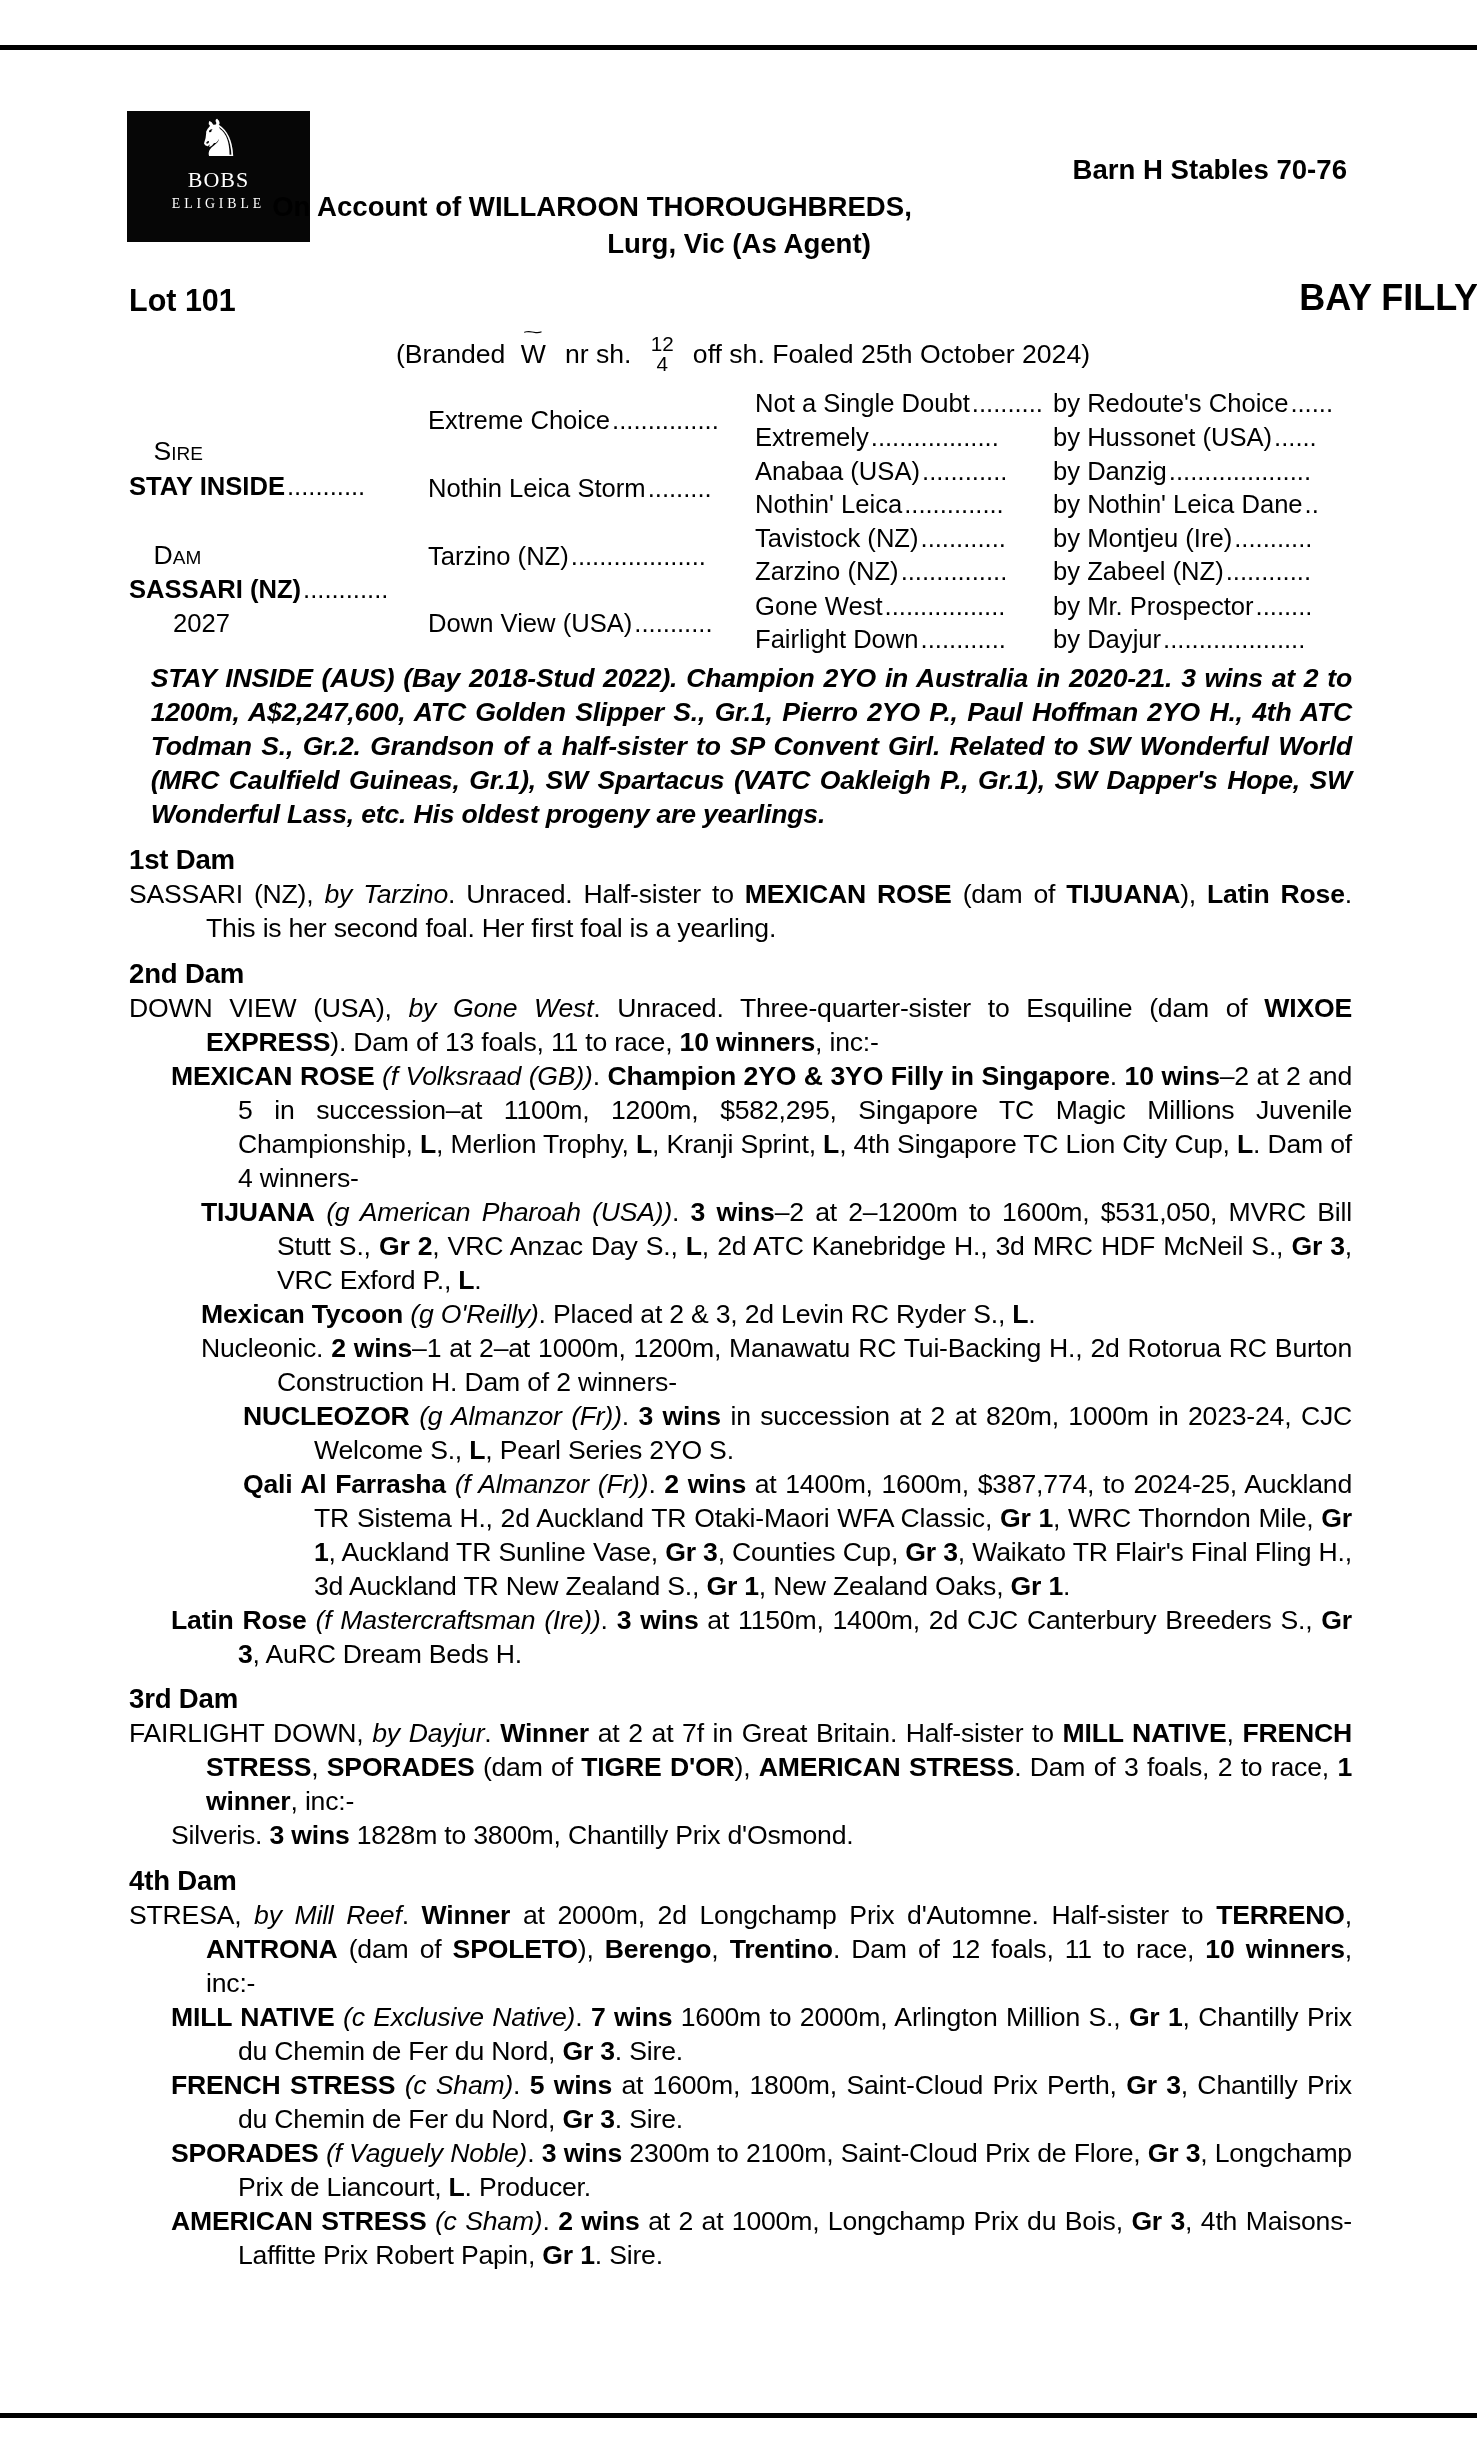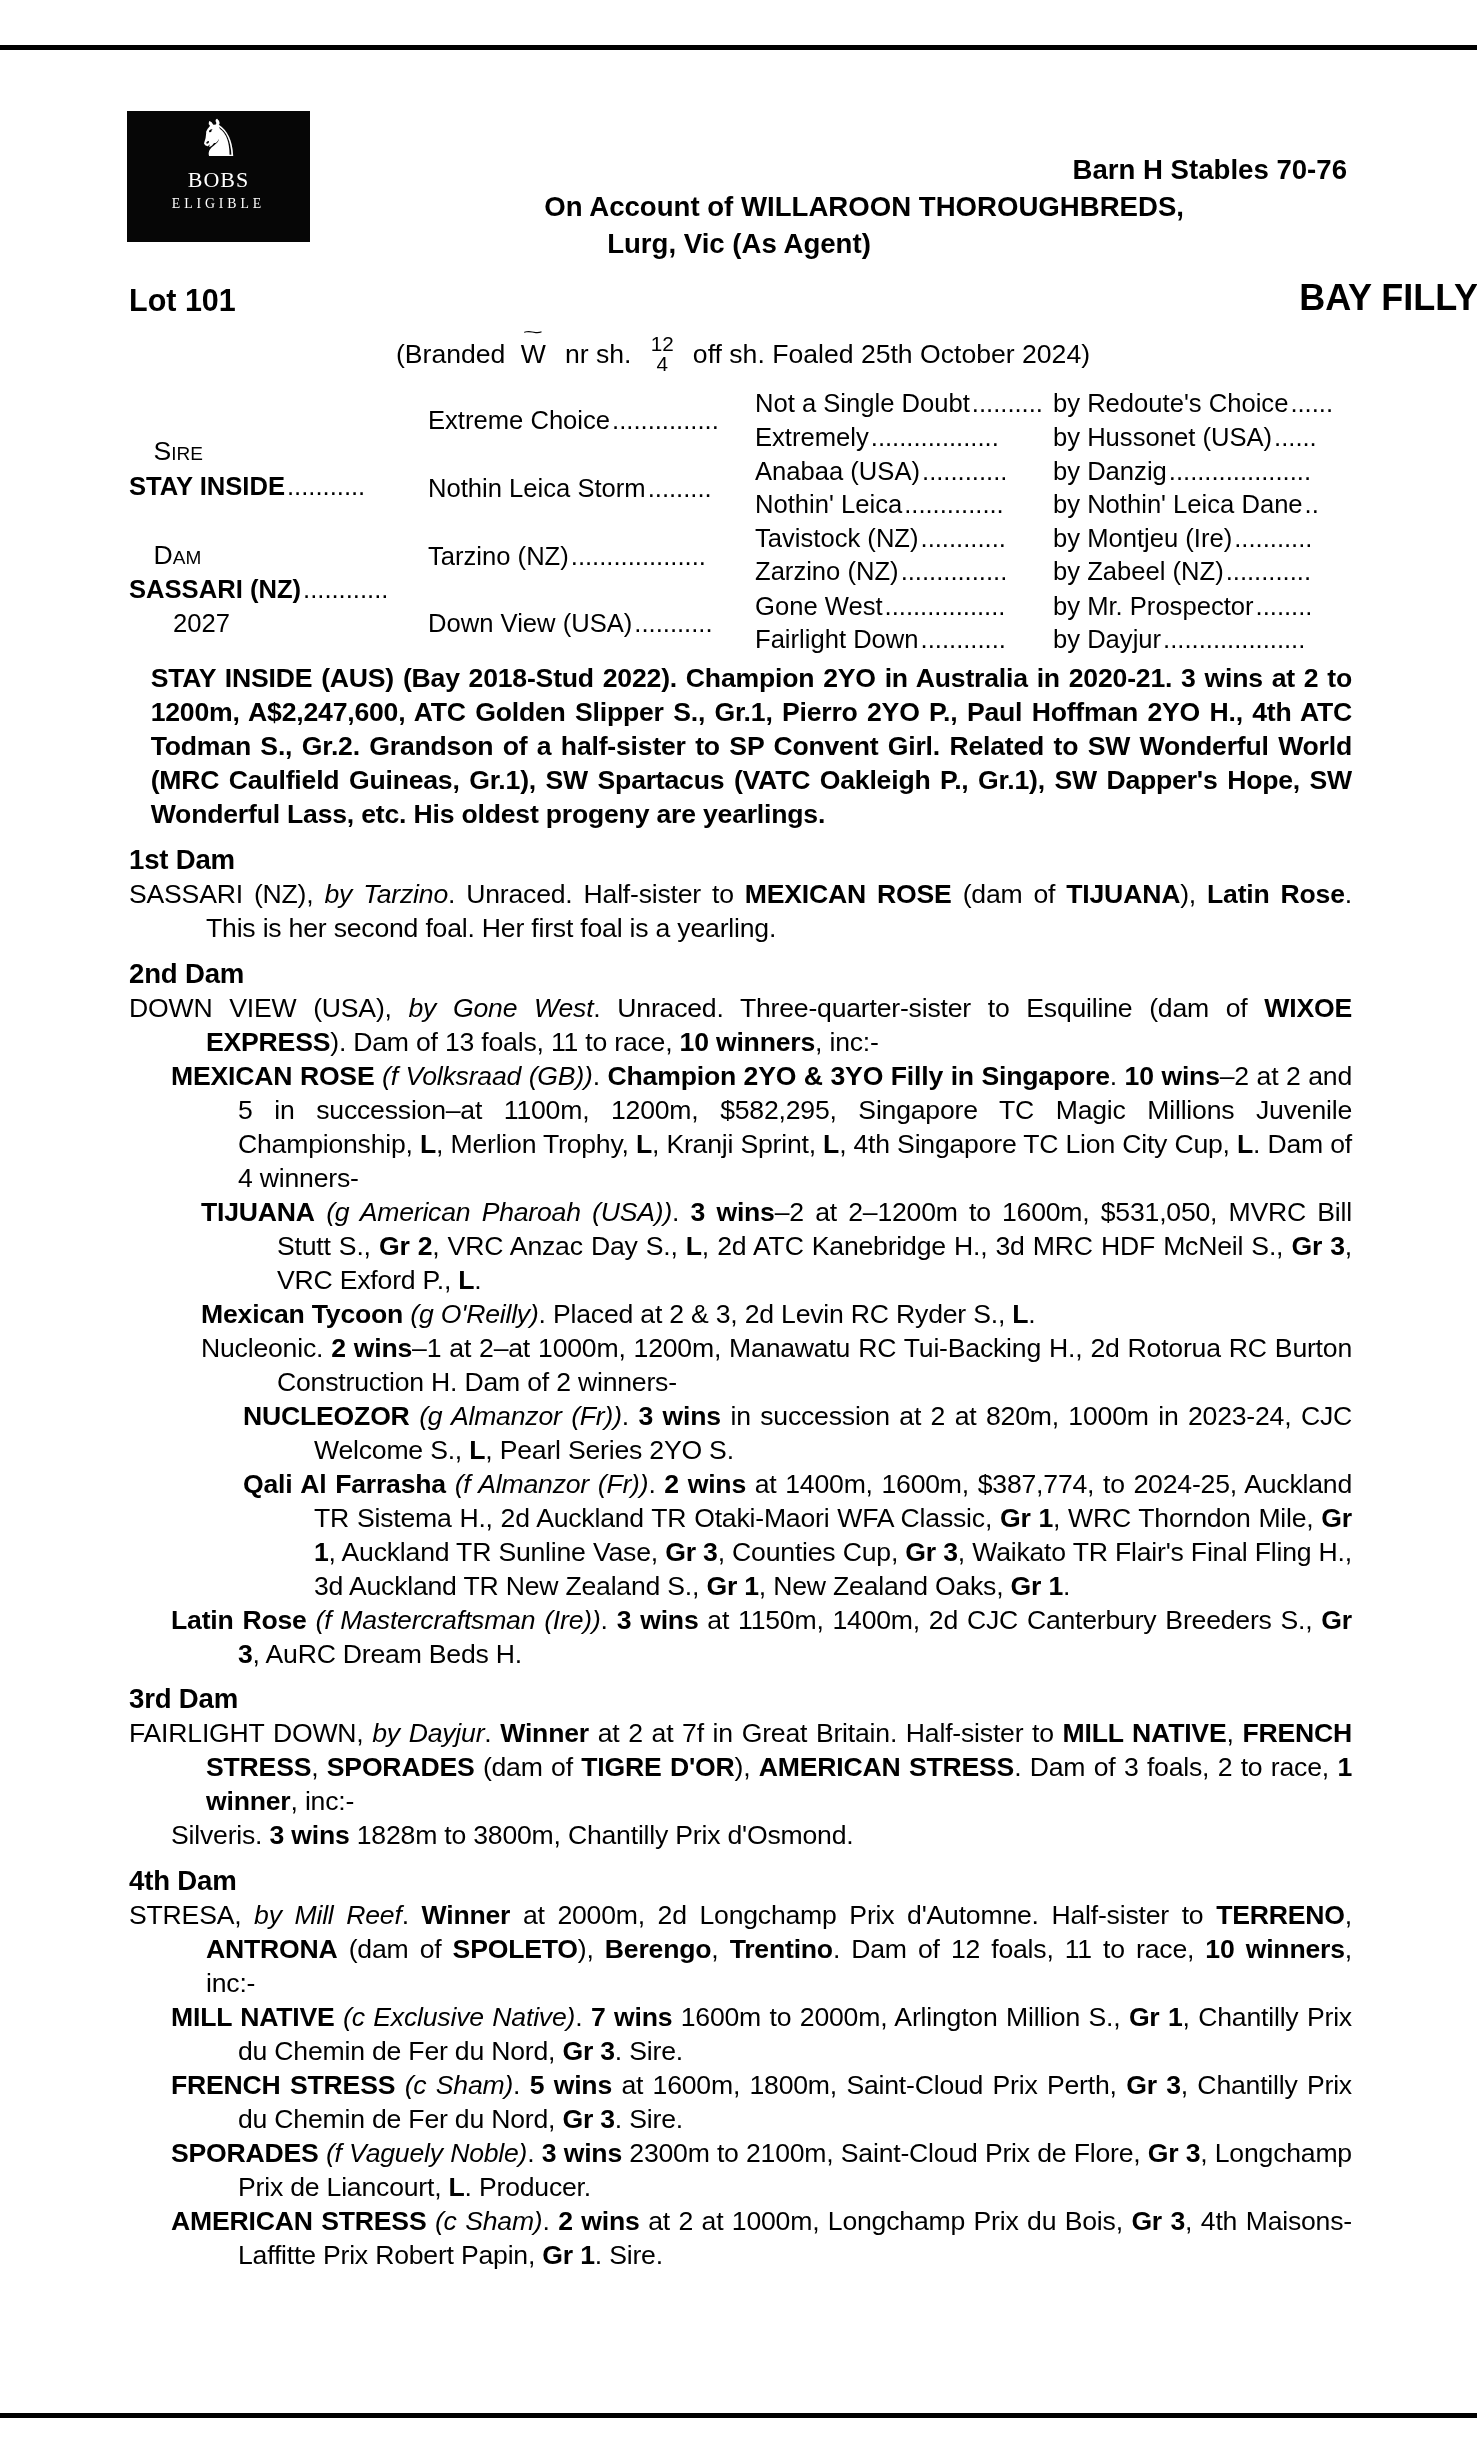--- a/index.html
+++ b/index.html
@@ -13,42 +13,42 @@
 
   
   .logo{position:absolute;left:127px;top:111px;width:183px;height:131px;background:#060606;
         color:#fff;text-align:center;box-sizing:border-box;padding-top:1px;}
   .logo-horse{font-size:51px;line-height:53px;color:#fff;}
   .logo-bobs{font-family:"Liberation Serif",serif;font-size:22px;line-height:30.5px;letter-spacing:1px;}
   .logo-elig{font-family:"Liberation Serif",serif;font-size:13.8px;line-height:16.7px;letter-spacing:3.9px;}
 
   
   .barn{position:absolute;top:154px;right:131px;font-weight:bold;font-size:27.6px;}
-  .account1{position:absolute;top:191px;left:0;width:1184px;text-align:right;font-weight:bold;font-size:27.6px;}
+  .account1{position:absolute;top:191px;left:0;width:1184px;text-align:center;font-weight:bold;font-size:27.6px;}
   .account2{position:absolute;top:228px;left:0;width:1478px;text-align:center;font-weight:bold;font-size:27.6px;}
   .lot{position:absolute;top:283px;left:129px;font-weight:bold;font-size:30.5px;}
   .title{position:absolute;top:277px;left:0;width:1478px;text-align:right;font-weight:bold;font-size:36px;}
   .branded{position:absolute;top:336px;left:4px;width:1478px;text-align:center;font-size:26.6px;}
   .brand{position:relative;display:inline-block;margin:0 11.8px 0 7.9px;}
   .brand-mark{position:absolute;top:-14.8px;left:50%;transform:translateX(-50%) scaleX(2.2);font-size:15.8px;}
   .frac{display:inline-flex;flex-direction:column;vertical-align:middle;font-size:20.7px;line-height:19.7px;
         margin:0 11.8px;text-align:center;position:relative;top:-2px;}
 
   
   .ped{position:absolute;left:129px;top:387px;width:1223px;height:274px;font-size:25.6px;}
   .ped .cell{position:absolute;white-space:nowrap;line-height:29.6px;}
   .ped .lbl{font-variant:small-caps;font-size:26.6px;}
   .bold{font-weight:bold;}
   .dots{margin-left:2px;}
 
   
   .bodytext{position:absolute;left:129px;top:661px;width:1223px;font-size:26.6px;line-height:34px;
             text-align:justify;letter-spacing:-0.2px;}
   .bodytext p{margin:0;}
-  .sirepara{font-weight:bold;margin-left:21.7px !important;}
+  .sirepara{font-weight:bold;font-style:italic;margin-left:21.7px !important;}
   .bodytext h3{font-size:27.6px;margin:11.8px 0 0 0;text-align:left;}
   .l0{padding-left:77px;text-indent:-77px;}
   .l1{padding-left:109px;text-indent:-67px;}
   .l2{padding-left:148px;text-indent:-76px;}
   .l3{padding-left:185px;text-indent:-71px;}
   .b{font-weight:bold;}
   .i{font-style:italic;}
 </style>
 </head>
 <body>

